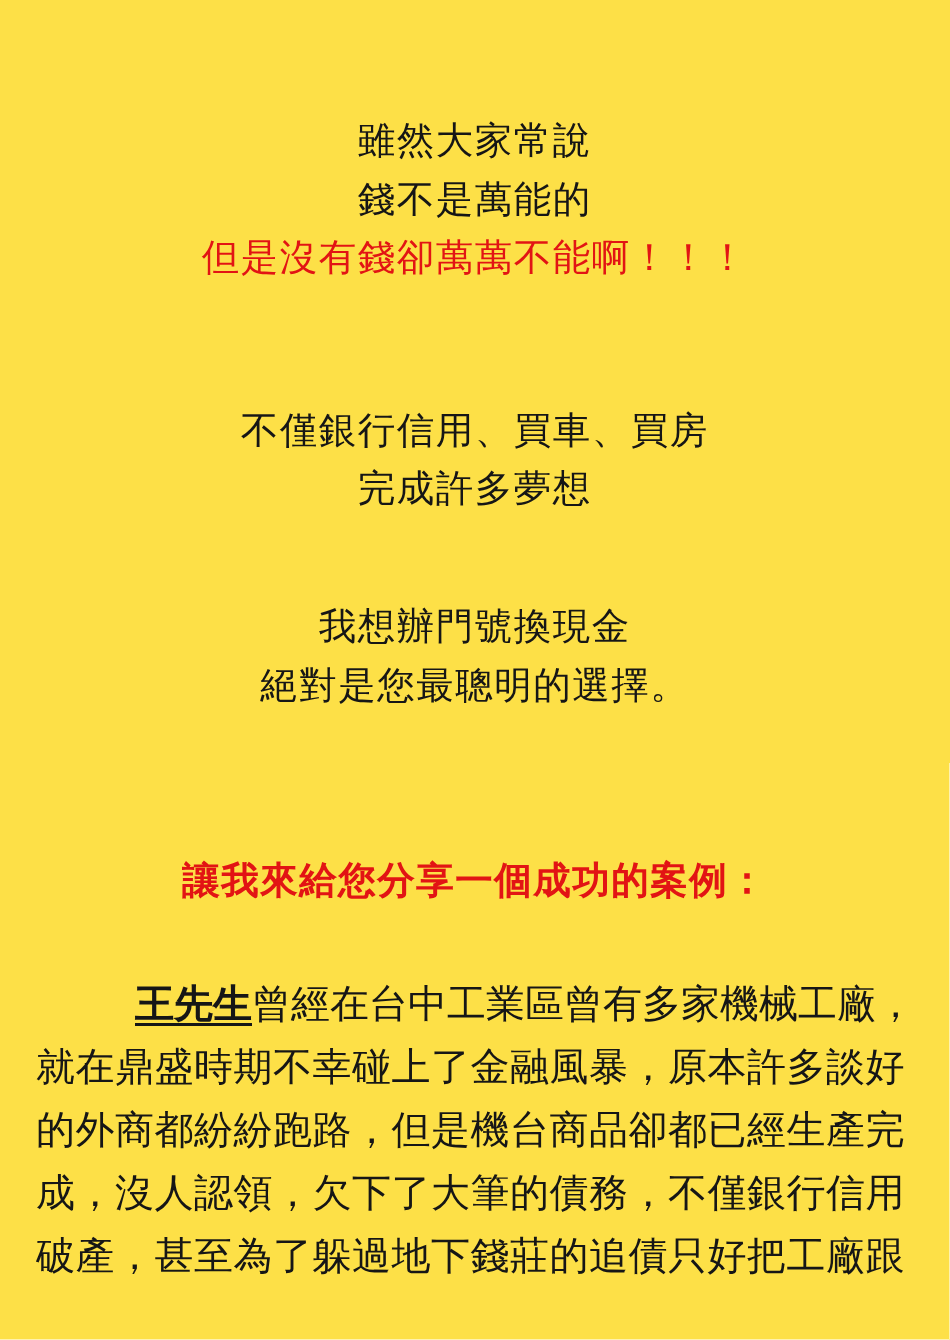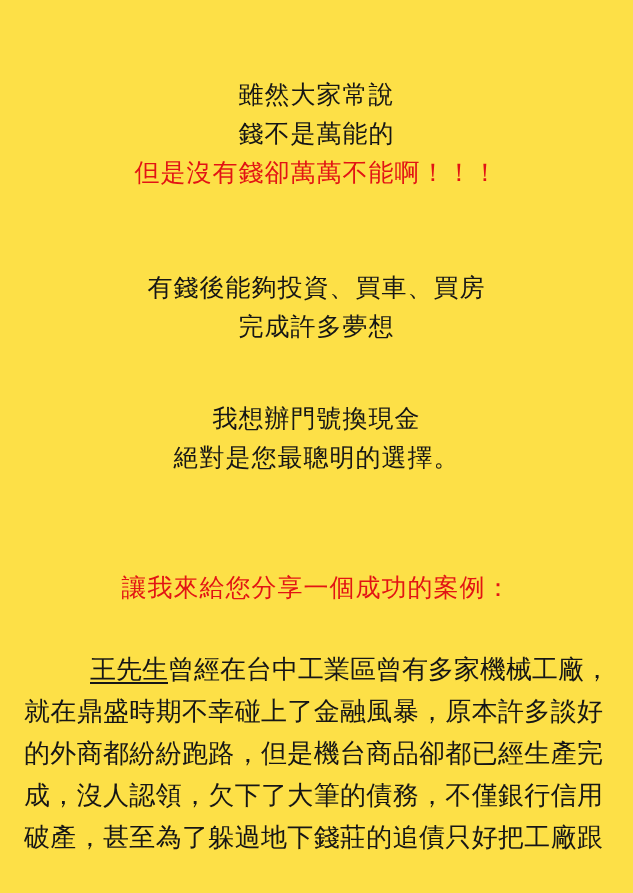--- a/index.html
+++ b/index.html
@@ -14,54 +14,55 @@
   }
   .block { position: absolute; left: 0; width: 633px; }
   .cline {
     text-align: center;
     font-size: 25px;
     line-height: 39px;
     letter-spacing: 1px;
     white-space: nowrap;
   }
   .red { color: #e21414; }
-  .bold { font-weight: 400; }
+  .bold { font-weight: 700; }
   .story {
     position: absolute;
     left: 24px;
     top: 649px;
     width: 579px;
     font-size: 26px;
     line-height: 42px;
   }
   .sline {
     text-align: justify;
     text-align-last: justify;
     white-space: nowrap;
   }
   .sline.first { text-align-last: auto; text-indent: 66px; }
   .uname {
     text-decoration: underline;
     text-decoration-thickness: 2px;
     text-underline-offset: 4px;
+    font-weight: bold;
   }
 </style>
 </head>
 <body>
 
 <div class="page">
 
   <div class="block" style="top:75px">
     <div class="cline">雖然大家常說</div>
     <div class="cline">錢不是萬能的</div>
     <div class="cline red">但是沒有錢卻萬萬不能啊！！！</div>
   </div>
 
   <div class="block" style="top:268px">
-    <div class="cline">有錢後能夠投資、買車、買房</div>
+    <div class="cline">不僅銀行信用、買車、買房</div>
     <div class="cline">完成許多夢想</div>
   </div>
 
   <div class="block" style="top:399px">
     <div class="cline">我想辦門號換現金</div>
     <div class="cline">絕對是您最聰明的選擇。</div>
   </div>
 
   <div class="block" style="top:568px">
     <div class="cline red bold">讓我來給您分享一個成功的案例：</div>

